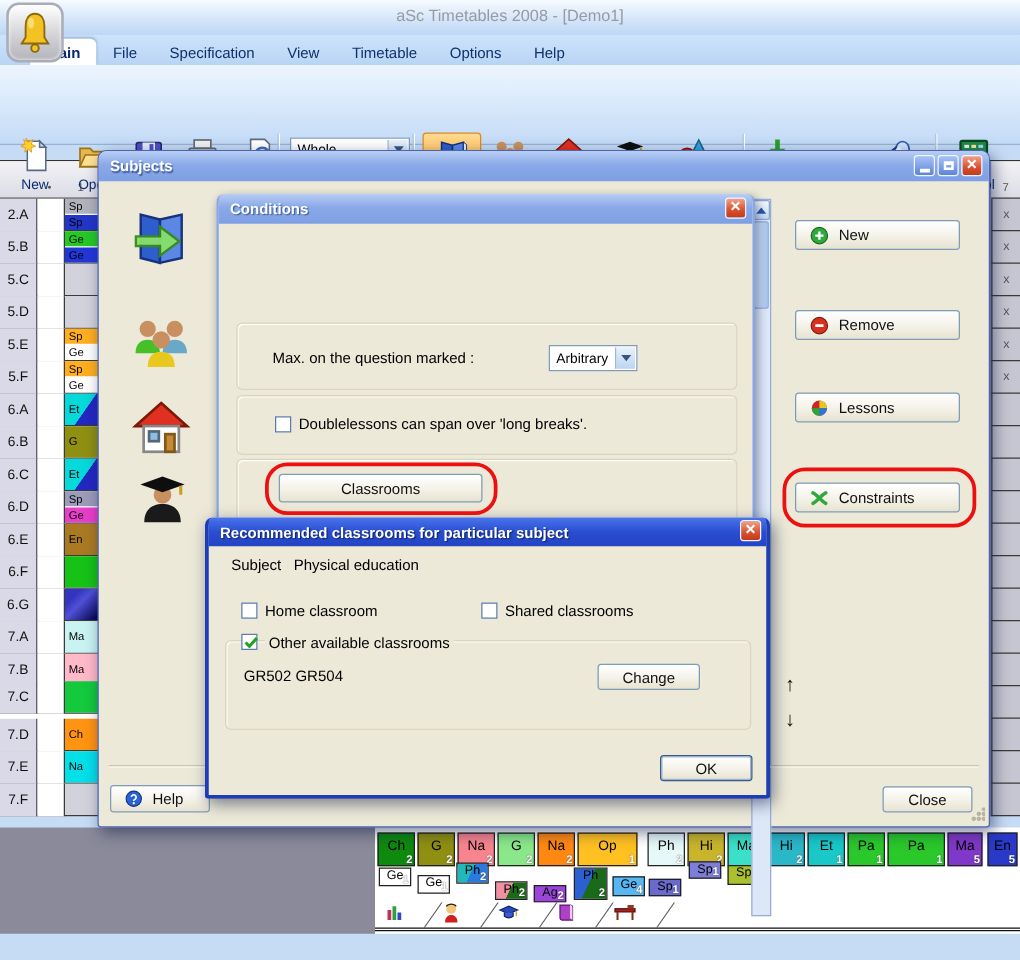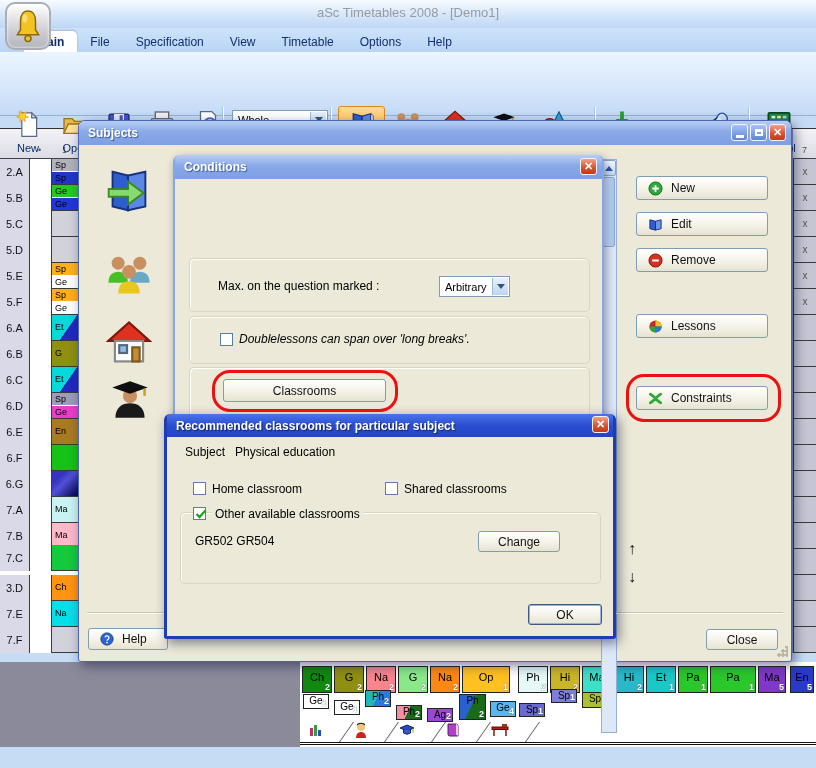--- a/index.html
+++ b/index.html
@@ -382,21 +382,21 @@
           </div>
         </div>
         <div class="grow" style="top: 416px;">
           <div class="glab">7.C</div>
           <div class="gblank"></div>
           <div class="gstack">
             <div class="gcell" style="top: 0px; height: 25px; line-height: 25px; background: rgb(20, 201, 60);"></div>
           </div>
         </div>
         <div class="grow" style="top: 446px;">
-          <div class="glab">3.D</div>
+          <div class="glab">7.D</div>
           <div class="gblank"></div>
           <div class="gstack">
             <div class="gcell" style="top: 0px; height: 25px; line-height: 25px; background: rgb(255, 147, 18);">Ch</div>
           </div>
         </div>
         <div class="grow" style="top: 472px;">
           <div class="glab">7.E</div>
           <div class="gblank"></div>
           <div class="gstack">
             <div class="gcell" style="top: 0px; height: 25px; line-height: 25px; background: rgb(4, 223, 232);">Na</div>
@@ -638,27 +638,20 @@
       <div class="sb-thumb"></div>
     </div>
 
     <div class="xp-btn icn" style="left:557px;top:55px;width:132px;height:24px;">
       <svg width="15" height="15" viewBox="0 0 16 16">
           <circle cx="8" cy="8" r="7" fill="#2fa83c" stroke="#156a1e"></circle>
           <path d="M8 4.5 v7 M4.5 8 h7" stroke="#fff" stroke-width="2"></path>
         </svg>
       <span>New</span>
     </div>
-    <div class="xp-btn icn" style="left:557px;top:91px;width:132px;height:24px;">
-      <svg width="15" height="15" viewBox="0 0 16 16">
-          <path d="M2 3 L8 4.5 L8 14 L2 12.5Z" fill="#2e5ecc" stroke="#16317e"></path>
-          <path d="M14 3 L8 4.5 L8 14 L14 12.5Z" fill="#6a94e8" stroke="#16317e"></path>
-        </svg>
-      <span>Edit</span>
-    </div>
     <div class="xp-btn icn" style="left:557px;top:127px;width:132px;height:24px;">
       <svg width="15" height="15" viewBox="0 0 16 16">
           <circle cx="8" cy="8" r="7" fill="#d83020" stroke="#7e180c"></circle>
           <path d="M4.5 8 h7" stroke="#fff" stroke-width="2.2"></path>
         </svg>
       <span>Remove</span>
     </div>
     <div class="xp-btn icn" style="left:557px;top:193px;width:132px;height:24px;">
       <svg width="15" height="15" viewBox="0 0 16 16">
           <circle cx="8" cy="8" r="6.5" fill="#c82828"></circle>
@@ -708,21 +701,21 @@
       <span class="lbl" style="left:28px;top:20px;">Max. on the question marked :</span>
       <div class="dd" style="left:249px;top:17px;width:71px;height:21px;">
         <span>Arbitrary</span>
         <span class="dda">
             <span class="tri-dn"></span>
           </span>
       </div>
     </div>
     <div class="grp" style="left:14px;top:161px;width:399px;height:46px;">
       <span class="cb" style="left:30px;top:16px;"></span>
-      <span class="lbl" style="left:49px;top:15px;font-style:italic;">Doublelessons can span over 'long breaks'.</span>
+      <span class="lbl" style="left:49px;top:15px;">Doublelessons can span over 'long breaks'.</span>
     </div>
     <div class="grp" style="left:14px;top:212px;width:399px;height:95px;">
       <div class="xp-btn" style="left:33px;top:11px;width:163px;height:23px;">
         <span>Classrooms</span>
       </div>
     </div>
   </div>
 
   <div class="xpwin" style="left:164px;top:414px;width:446px;height:222px;z-index:14;border:3px solid #1e3cb4;border-top:none;border-radius:6px 6px 3px 3px;">
     <div class="xptitle" style="height:23px;background:linear-gradient(#4a74ec,#2a4ed0 50%,#2344c4);border-radius:3px 3px 0 0;text-shadow:1px 1px 1px #10246a;">

